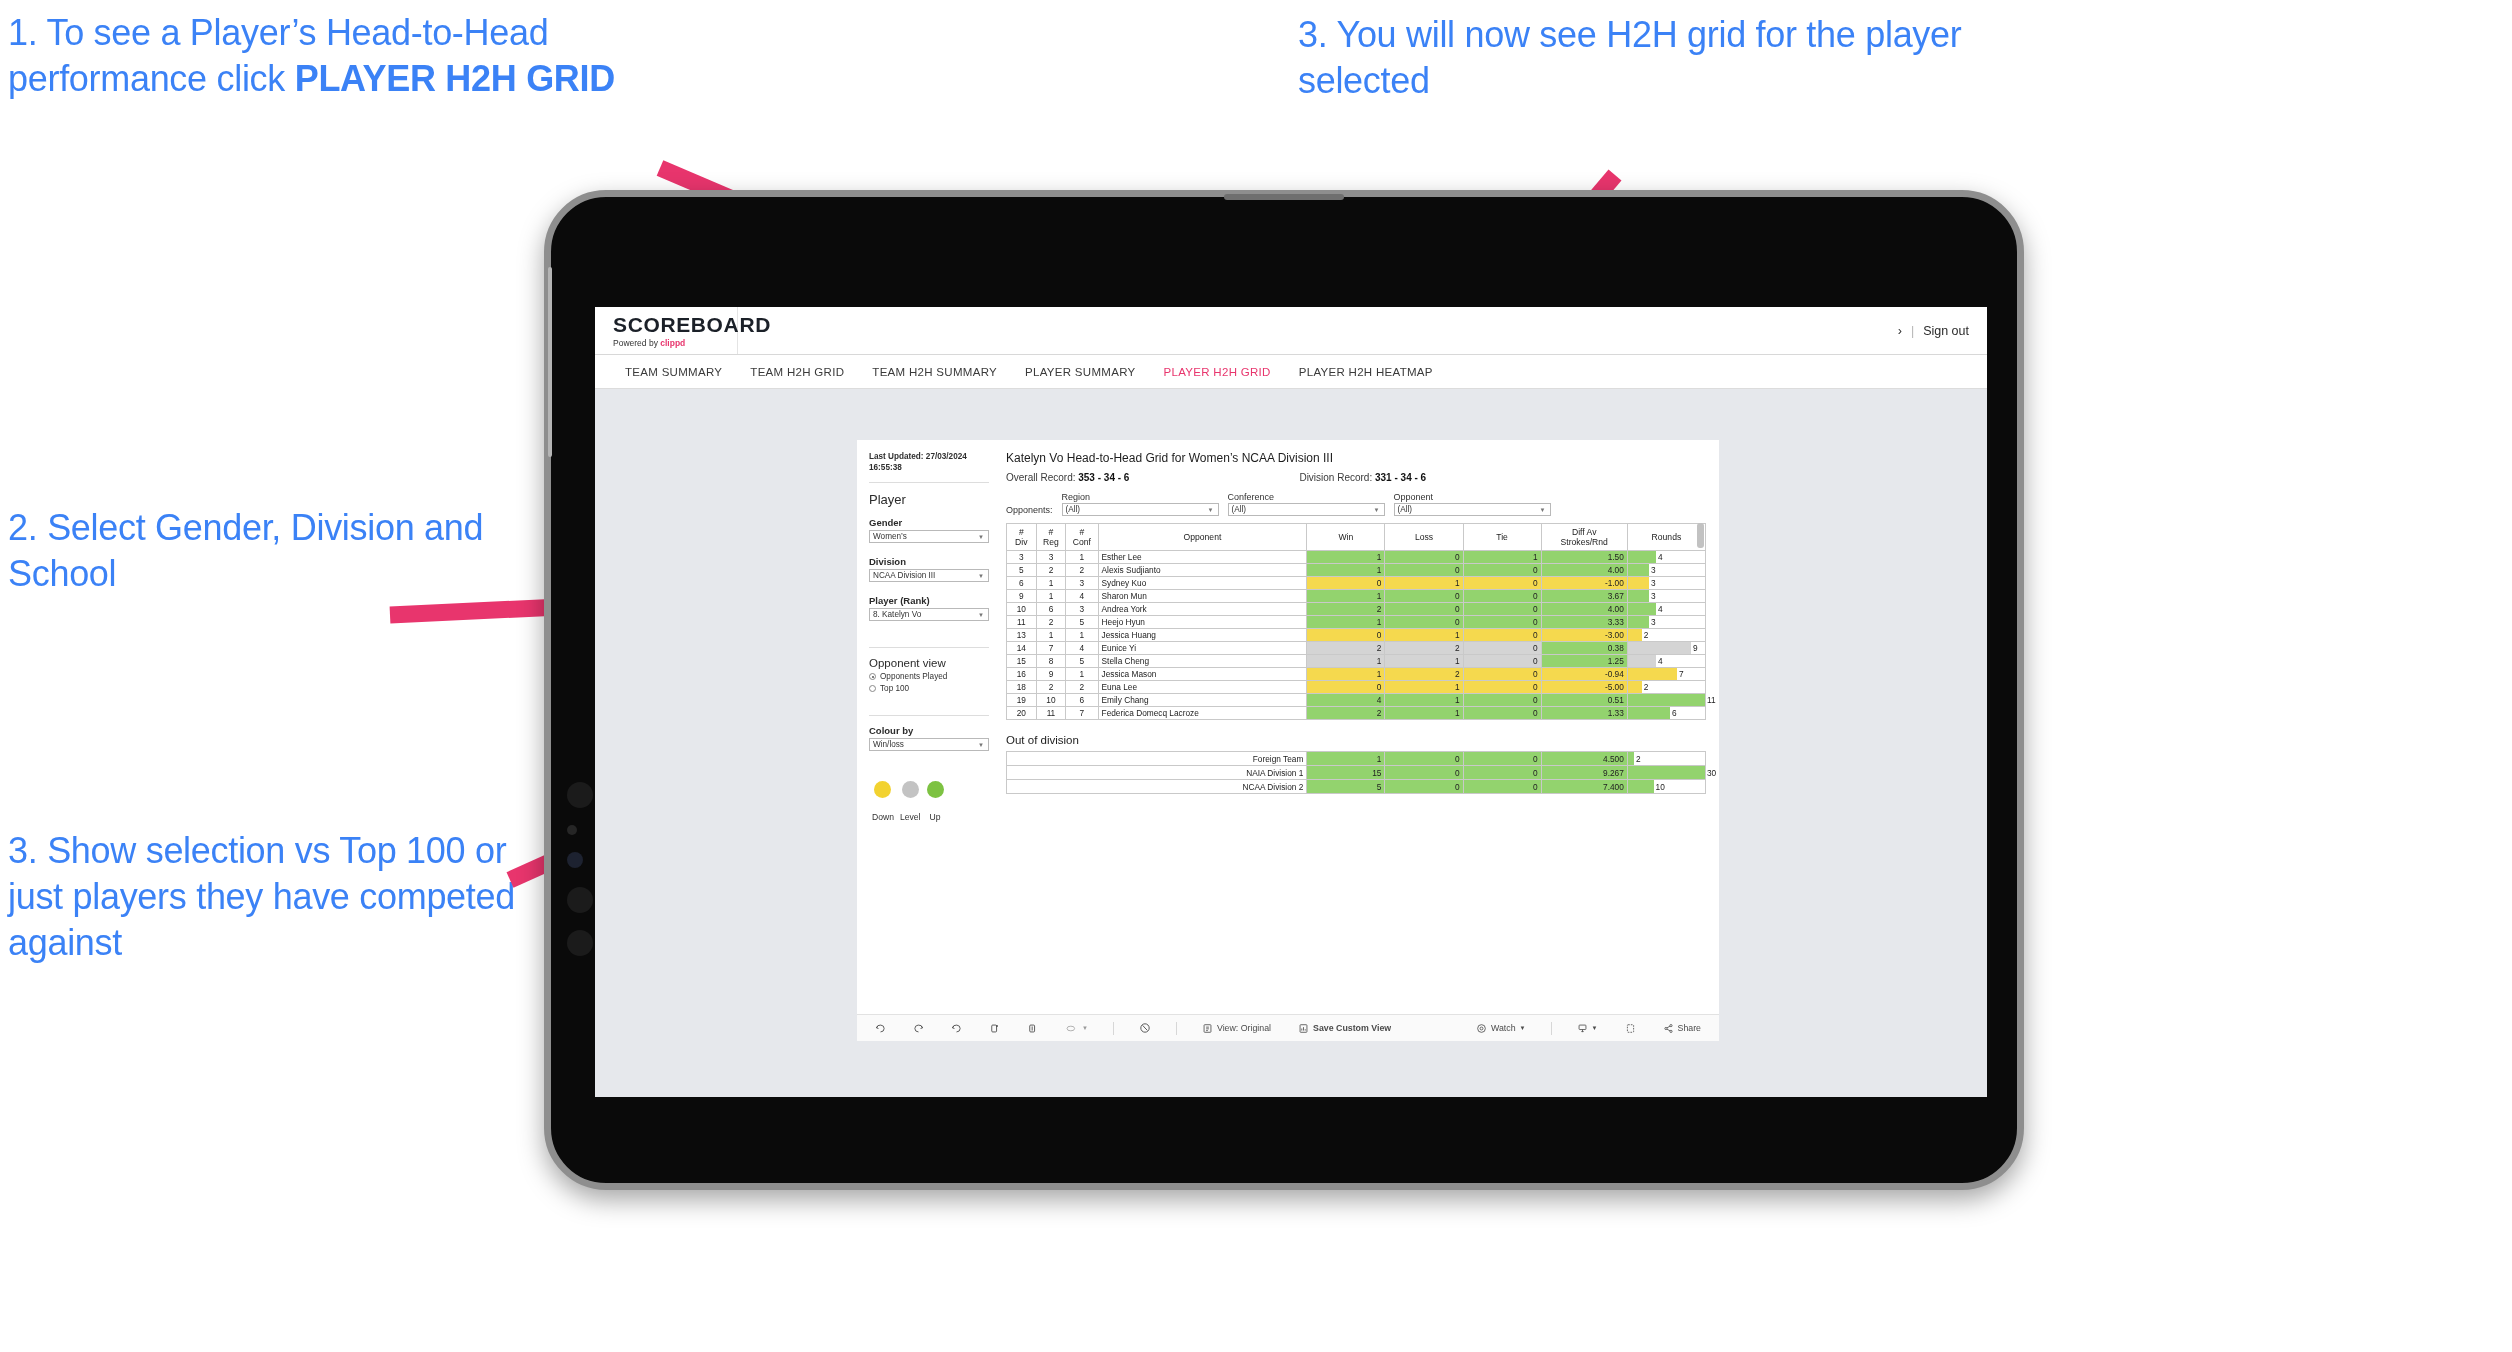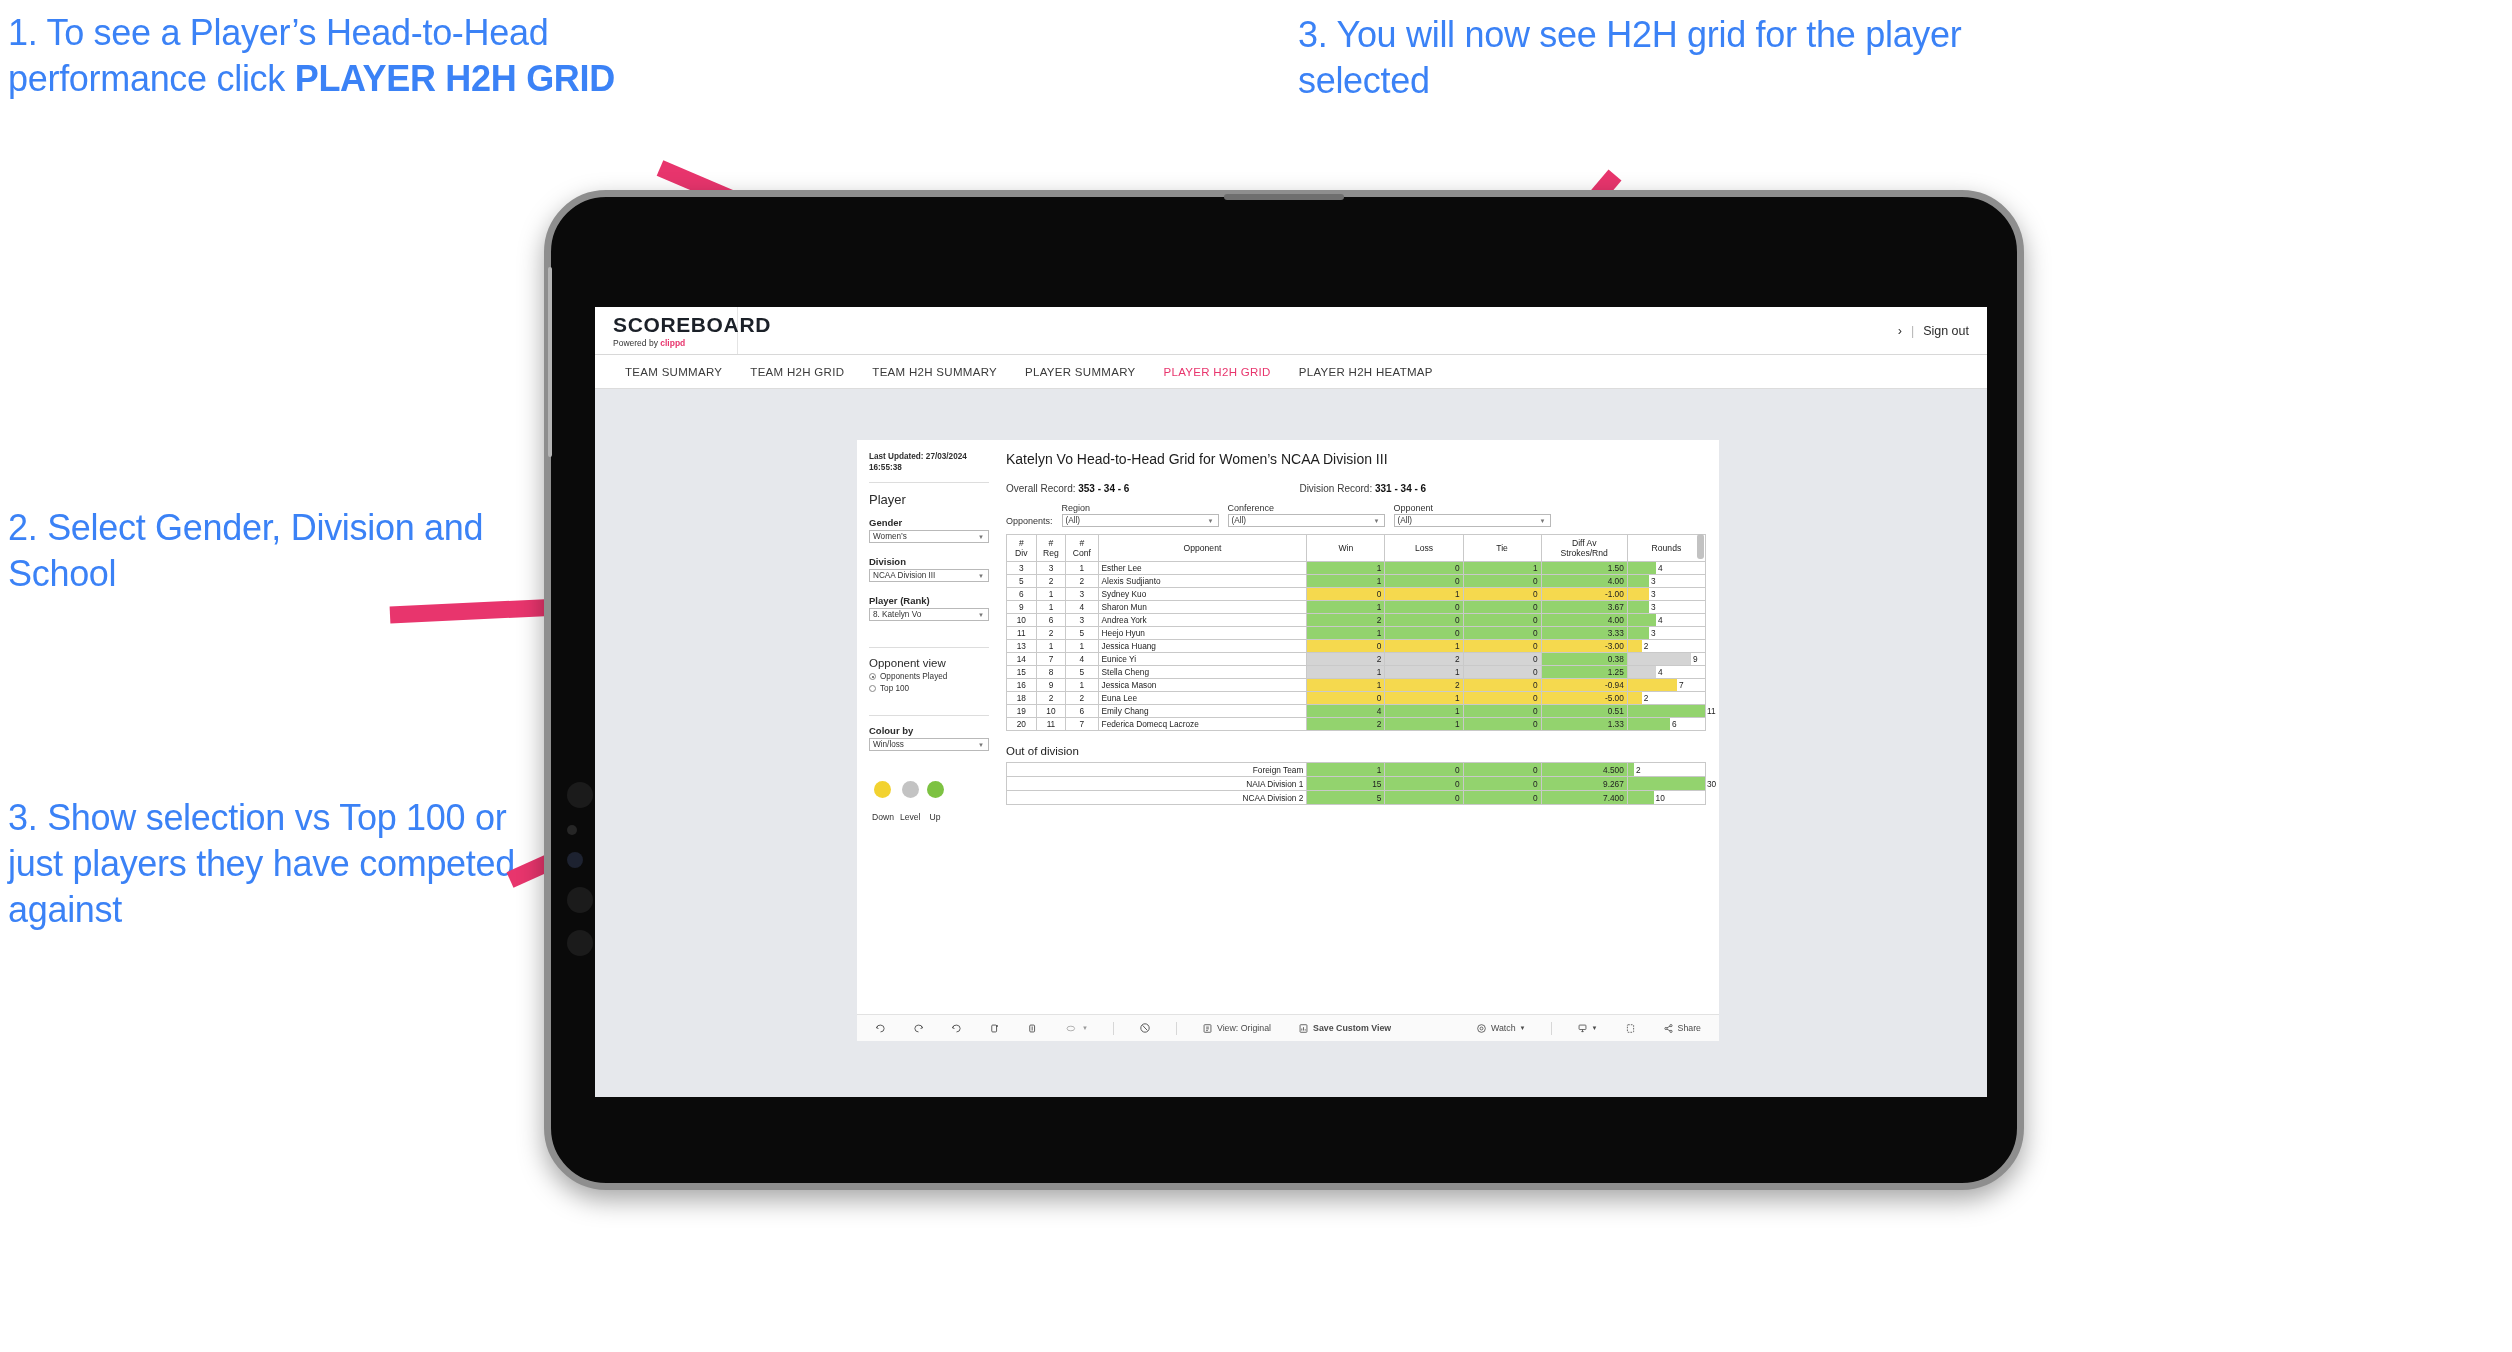--- a/index.html
+++ b/index.html
@@ -11,21 +11,21 @@
     position:absolute;
     color:#3b82f6;
     font-size:36px;
     line-height:1.28;
     letter-spacing:-0.3px;
     font-family:"Liberation Sans", sans-serif;
   }
   .anno b { font-weight:bold; }
   #anno-1 { left:8px;  top:10px;  width:740px; }
   #anno-2 { left:8px;  top:505px; width:520px; }
-  #anno-3 { left:8px;  top:795px; width:540px; }
+  #anno-3 { left:8px;  top:828px; width:540px; }
   #anno-4 { left:1298px; top:12px; width:800px; }
 
   
   .arrow-svg { position:absolute; left:0; top:0; width:2512px; height:1352px;
                pointer-events:none; overflow:visible; }
 
   
   #tablet {
     position:absolute; left:544px; top:190px; width:1480px; height:1000px;
     background:#0a0a0a;
@@ -103,21 +103,21 @@
   .rd.on::after { content:""; position:absolute; left:1.5px; top:1.5px;
                   width:2.6px; height:2.6px; background:#555; border-radius:50%; }
   .radio-row span { font-size:8.2px; color:#333; }
   .legend { display:flex; gap:6px; margin-top:30px; padding-left:3px; }
   .lg { text-align:center; }
   .dot { width:17px; height:17px; border-radius:50%; margin:0 auto 8px auto; }
   .lg span { font-size:8.6px; color:#333; }
 
   
   .main { flex:1; padding:11px 13px 0 5px; min-width:0; }
-  .vtitle { font-size:14px; color:#1d1d1d; margin-bottom:16px; }
+  .vtitle { font-size:12px; color:#1d1d1d; margin-bottom:7px; }
   .records { display:flex; font-size:10px; color:#3a3a3a; margin-bottom:9px; }
   .records b { color:#111; }
   .rec2 { margin-left:170px; }
   .opfilters { display:flex; align-items:flex-end; gap:9px; margin-bottom:7px; }
   .oplabel { font-size:9px; color:#333; padding-bottom:1px; }
   .opf { }
   .opf .flabel2 { font-size:9px; color:#333; margin-bottom:1px; font-weight:normal; }
   .opf .sel { width:157px;text-align:center; }
 
   table.grid { border-collapse:collapse; width:100%; table-layout:fixed; }

